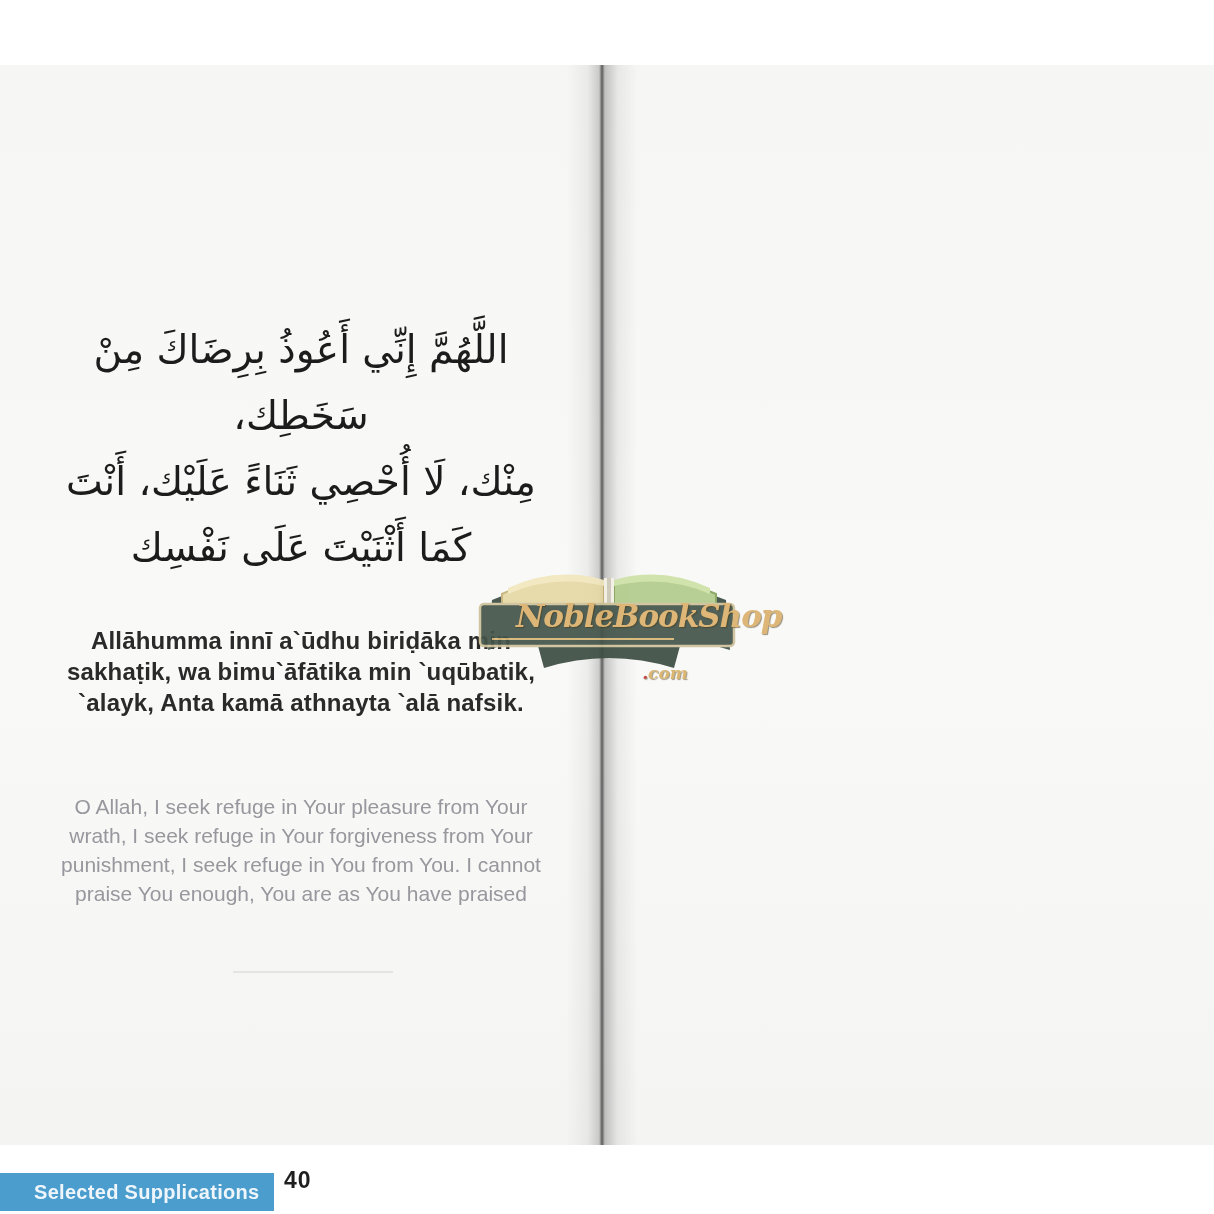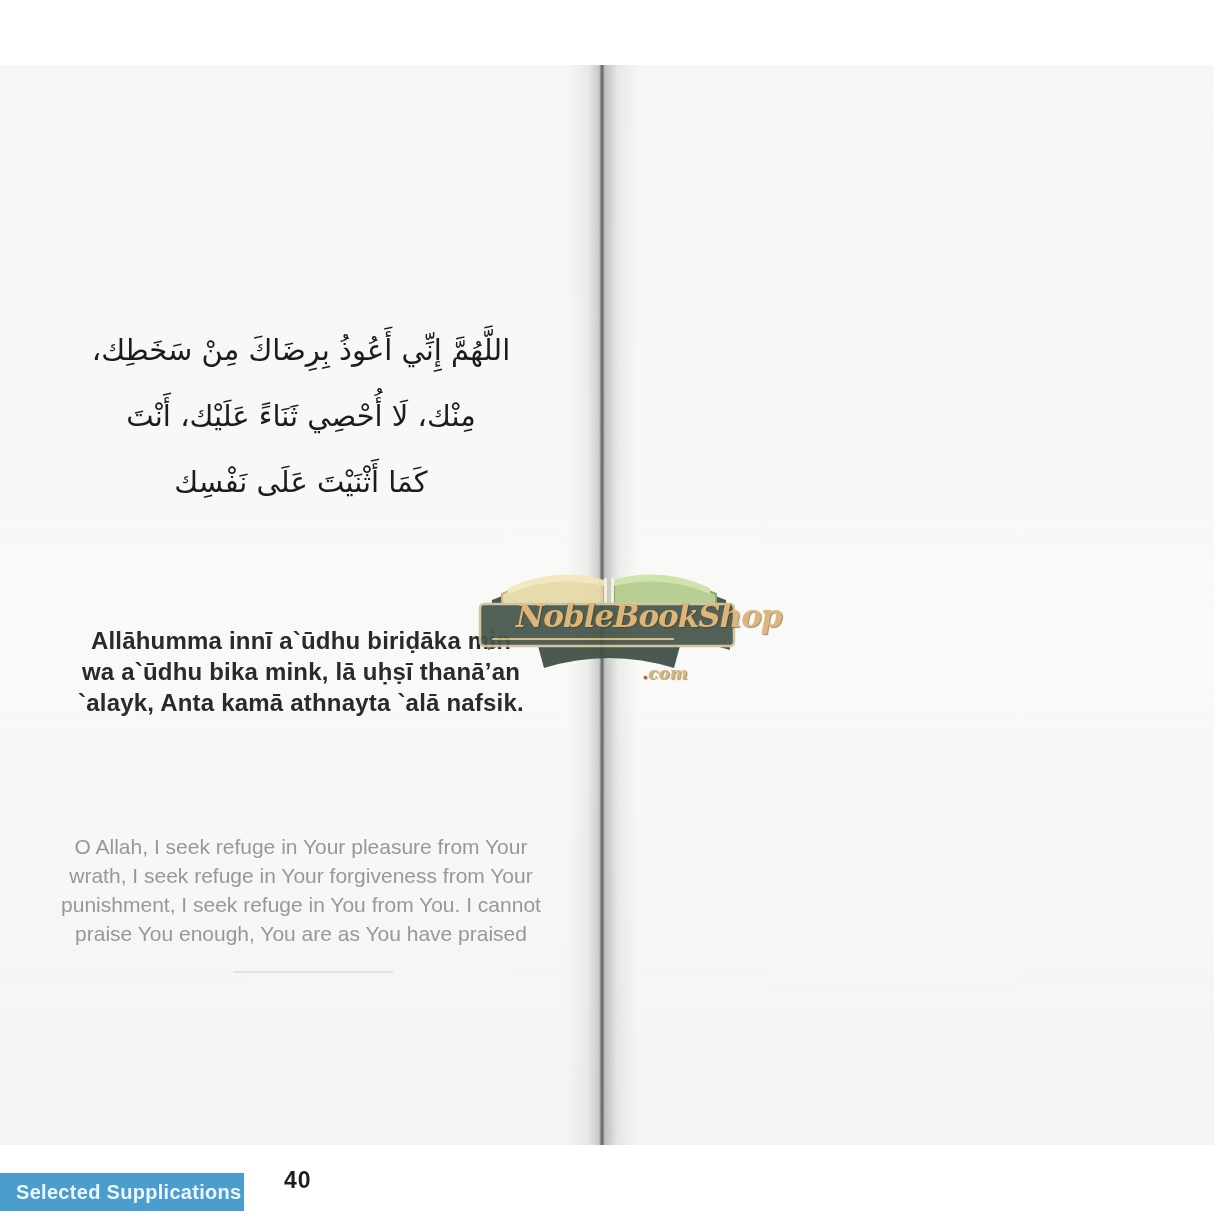--- a/index.html
+++ b/index.html
@@ -20,49 +20,49 @@
     position:absolute;left:566px;top:0;width:72px;height:1080px;
     background:linear-gradient(to right,
       rgba(0,0,0,0) 0%, rgba(0,0,0,0.05) 30%, rgba(0,0,0,0.18) 46%,
       rgba(40,40,40,0.75) 50%, rgba(0,0,0,0.22) 54%,
       rgba(0,0,0,0.06) 72%, rgba(0,0,0,0) 100%);
   }
   
   .arabic{
     position:absolute;direction:rtl;text-align:center;
     font-family:"DejaVu Sans", sans-serif;
-    color:#1c1c1c;font-size:29px;
+    color:#1c1c1c;font-size:39px;
   }
   .arabic-left{left:28px;top:252px;width:546px;line-height:66px;}
   .translit{
     position:absolute;text-align:center;
     color:#2a2a2a;font-weight:bold;font-size:24px;letter-spacing:0.2px;
   }
   .translit-left{left:36px;top:560px;width:530px;line-height:31px;}
   .english{
     position:absolute;text-align:center;
-    color:#97979d;font-size:21px;margin-top:40px;
+    color:#97979d;font-size:21px;
   }
   .english-left{left:42px;top:727px;width:518px;line-height:29px;}
   .divider{position:absolute;width:160px;height:2px;background:#e4e4e4;}
   .divider-left{left:233px;top:906px;}
   .pagenum{
     position:absolute;font-size:23px;font-weight:600;color:#1f1f1f;letter-spacing:1px;
   }
   .pagenum-left{left:284px;top:1102px;}
   
   .footer-bar{
     position:absolute;height:38px;background:#4a9dcd;
     display:flex;align-items:center;box-sizing:border-box;
   }
   .footer-bar span{
     color:#eef6fb;font-size:20px;font-weight:bold;letter-spacing:0.3px;
     white-space:nowrap;
   }
-  .footer-left{left:0;top:1108px;width:244px;padding-left:16px;}
+  .footer-left{left:0;top:1108px;width:274px;padding-left:34px;}
   
   .watermark{
     position:absolute;left:478px;top:542px;width:262px;height:134px;
     opacity:0.93;z-index:6;
   }
   .watermark svg{position:absolute;left:0;top:0;}
   .wm-name{
     position:absolute;left:6px;top:56px;width:250px;text-align:center;
     font-family:"DejaVu Serif", serif;font-style:italic;font-weight:bold;
     font-size:31px;color:#dcb26e;
@@ -84,21 +84,21 @@
 <div class="book">
 
   <div class="page page-left">
     <div class="arabic arabic-left">
       <div>اللَّهُمَّ إِنِّي أَعُوذُ بِرِضَاكَ مِنْ سَخَطِك،</div>
       <div>مِنْك، لَا أُحْصِي ثَنَاءً عَلَيْك، أَنْتَ</div>
       <div>كَمَا أَثْنَيْتَ عَلَى نَفْسِك</div>
     </div>
     <div class="translit translit-left">
       <div>Allāhumma innī a`ūdhu biriḍāka min</div>
-      <div>wa a`ūdhu bika mink, lā uḥṣī thanā’an</div>
+      <div>sakhaṭik, wa bimu`āfātika min `uqūbatik,</div>
       <div>`alayk, Anta kamā athnayta `alā nafsik.</div>
     </div>
     <div class="english english-left">
       <div>O Allah, I seek refuge in Your pleasure from Your</div>
       <div>wrath, I seek refuge in Your forgiveness from Your</div>
       <div>punishment, I seek refuge in You from You. I cannot</div>
       <div>praise You enough, You are as You have praised</div>
     </div>
     <div class="divider divider-left"></div>
     <div class="pagenum pagenum-left">40</div>

